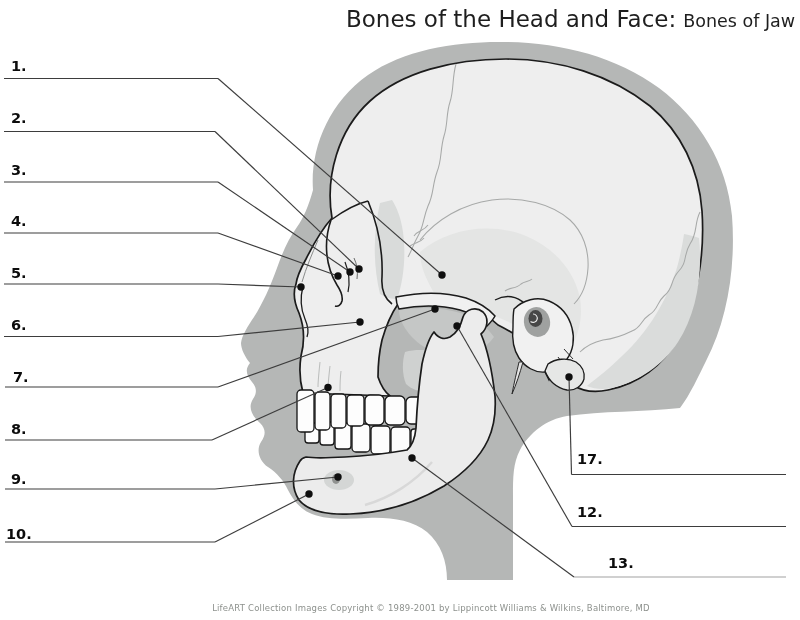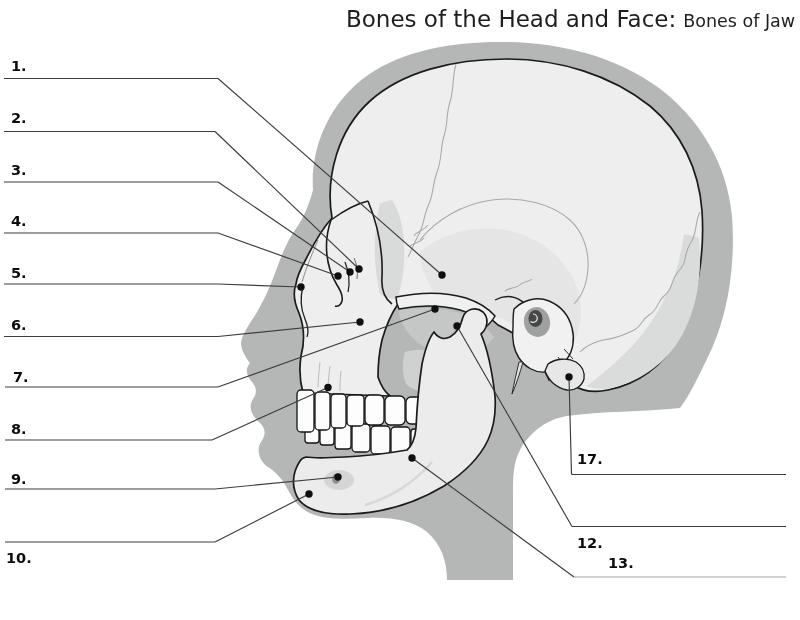--- a/index.html
+++ b/index.html
@@ -236,19 +236,20 @@
   <div id="numbers">
       <div class="num-label" style="left: 11px; top: 59px;">1.</div>
       <div class="num-label" style="left: 11px; top: 111px;">2.</div>
       <div class="num-label" style="left: 11px; top: 163px;">3.</div>
       <div class="num-label" style="left: 11px; top: 214px;">4.</div>
       <div class="num-label" style="left: 11px; top: 266px;">5.</div>
       <div class="num-label" style="left: 11px; top: 318px;">6.</div>
       <div class="num-label" style="left: 13px; top: 370px;">7.</div>
       <div class="num-label" style="left: 11px; top: 422px;">8.</div>
       <div class="num-label" style="left: 11px; top: 472px;">9.</div>
-      <div class="num-label" style="left: 6px; top: 527px; margin-top: 24px;">10.</div>
+      <div class="num-label" style="left: 6px; top: 527px;">10.</div>
       <div class="num-label" style="left: 577px; top: 452px;">17.</div>
-      <div class="num-label" style="left: 577px; top: 505px; margin-top: 31px;">12.</div>
+      <div class="num-label" style="left: 577px; top: 505px;">12.</div>
       <div class="num-label" style="left: 608px; top: 556px;">13.</div>
     </div>
 
+  <div id="copyright">LifeART Collection Images Copyright © 1989-2001 by Lippincott Williams &amp; Wilkins, Baltimore, MD</div>
 </div>
 
 </body></html>

